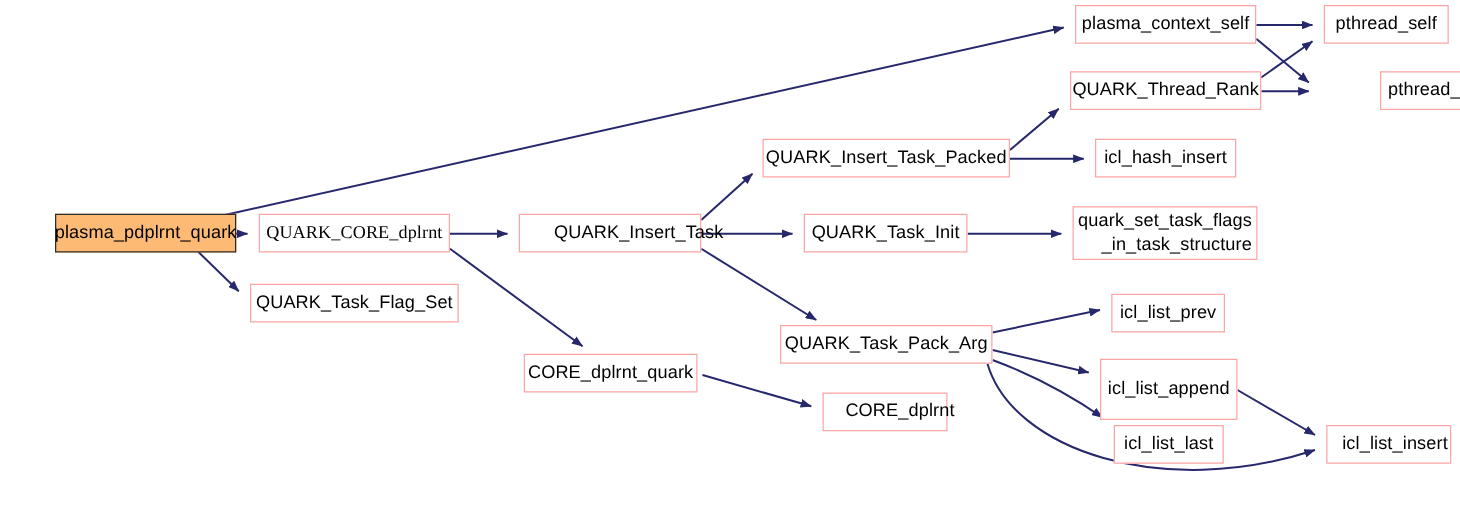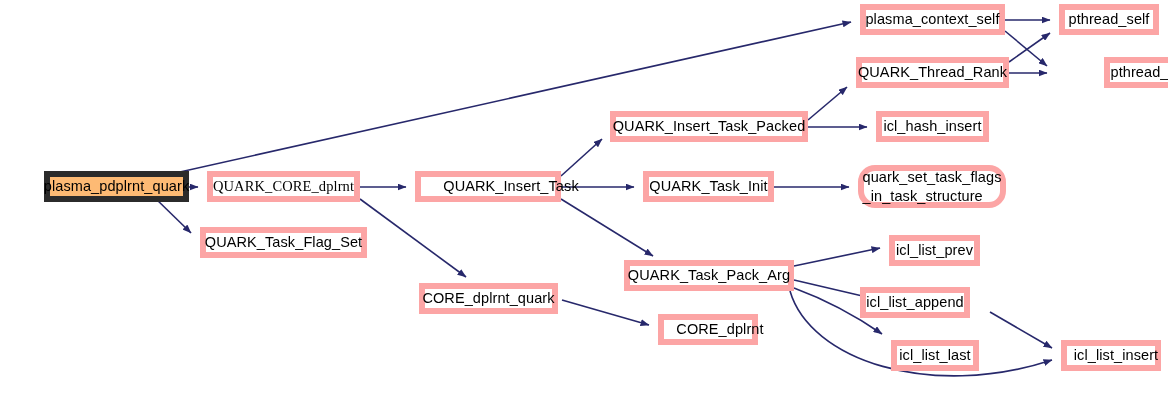--- a/index.html
+++ b/index.html
@@ -20,28 +20,28 @@
     left: 0;
     top: 0;
     width: 1168px;
     height: 408px;
     pointer-events: none;
   }
   .node {
     position: absolute;
     box-sizing: border-box;
     background: #ffffff;
-    border: 6px solid #fca5a5;
+    border: 1px solid #fca5a5;
     color: #000000;
     font-size: 14.5px;
     line-height: 1.18;
     display: flex;
     align-items: center;
     justify-content: center;
-    text-align: left;
+    text-align: right;
     white-space: pre;
     letter-spacing: 0.1px;
     z-index: 2;
   }
   .node.root {
     background: #fdba74;
     border-color: #2b2b2b;
     margin-left: 36px;
   }
   .node.two-line {
@@ -90,23 +90,23 @@
       <div class="node" style="left: 200px; top: 227px; width: 167px; height: 31px;">QUARK_Task_Flag_Set</div>
       <div class="node" style="left: 415px; top: 171px; width: 146px; height: 31px; padding-left: 46px;">QUARK_Insert_Task</div>
       <div class="node" style="left: 419px; top: 283px; width: 139px; height: 31px;">CORE_dplrnt_quark</div>
       <div class="node" style="left: 610px; top: 111px; width: 198px; height: 31px;">QUARK_Insert_Task_Packed</div>
       <div class="node" style="left: 643px; top: 171px; width: 131px; height: 31px;">QUARK_Task_Init</div>
       <div class="node" style="left: 624px; top: 260px; width: 170px; height: 31px;">QUARK_Task_Pack_Arg</div>
       <div class="node" style="left: 658px; top: 314px; width: 100px; height: 31px; padding-left: 24px;">CORE_dplrnt</div>
       <div class="node" style="left: 860px; top: 4px; width: 145px; height: 31px;">plasma_context_self</div>
       <div class="node" style="left: 856px; top: 57px; width: 153px; height: 31px;">QUARK_Thread_Rank</div>
       <div class="node" style="left: 876px; top: 111px; width: 113px; height: 31px;">icl_hash_insert</div>
-      <div class="node two-line" style="left: 858px; top: 165px; width: 148px; height: 43px; border-radius: 17px;">quark_set_task_flags
+      <div class="node two-line" style="left: 858px; top: 165px; width: 148px; height: 43px;">quark_set_task_flags
 _in_task_structure</div>
       <div class="node" style="left: 1059px; top: 4px; width: 100px; height: 31px;">pthread_self</div>
       <div class="node" style="left: 1056px; top: 57px; width: 107px; height: 31px; margin-left: 48px;">pthread_equal</div>
       <div class="node" style="left: 889px; top: 235px; width: 91px; height: 31px;">icl_list_prev</div>
-      <div class="node" style="left: 860px; top: 287px; width: 110px; height: 31px;">icl_list_append</div>
+      <div class="node" style="left: 880px; top: 287px; width: 110px; height: 49px;">icl_list_append</div>
       <div class="node" style="left: 891px; top: 340px; width: 88px; height: 31px;">icl_list_last</div>
       <div class="node" style="left: 1061px; top: 340px; width: 100px; height: 31px; padding-left: 10px;">icl_list_insert</div>
     </div>
 
 </div>
 
 </body></html>

